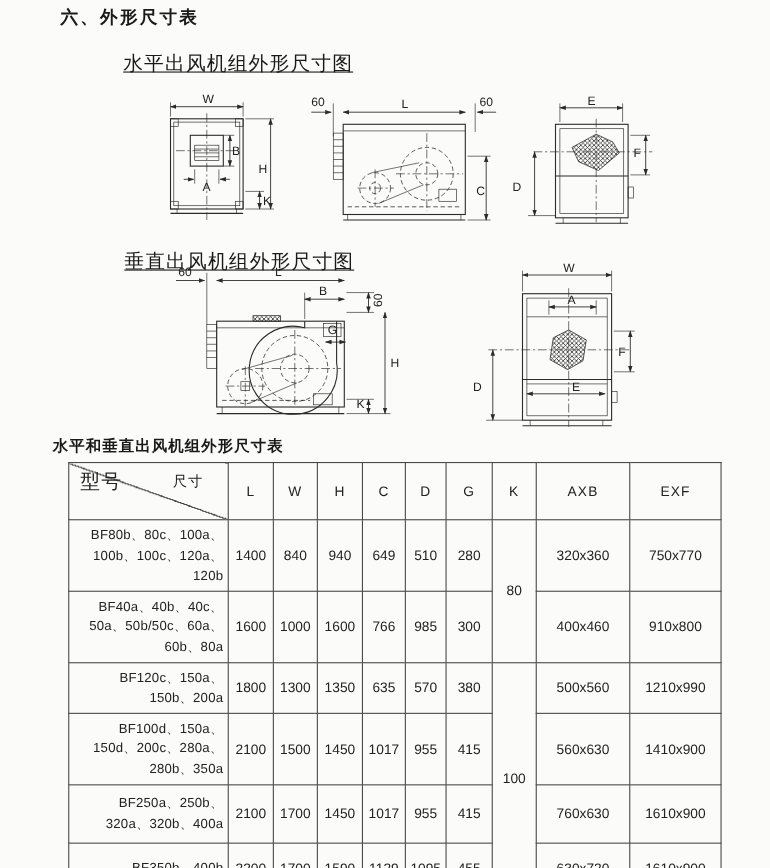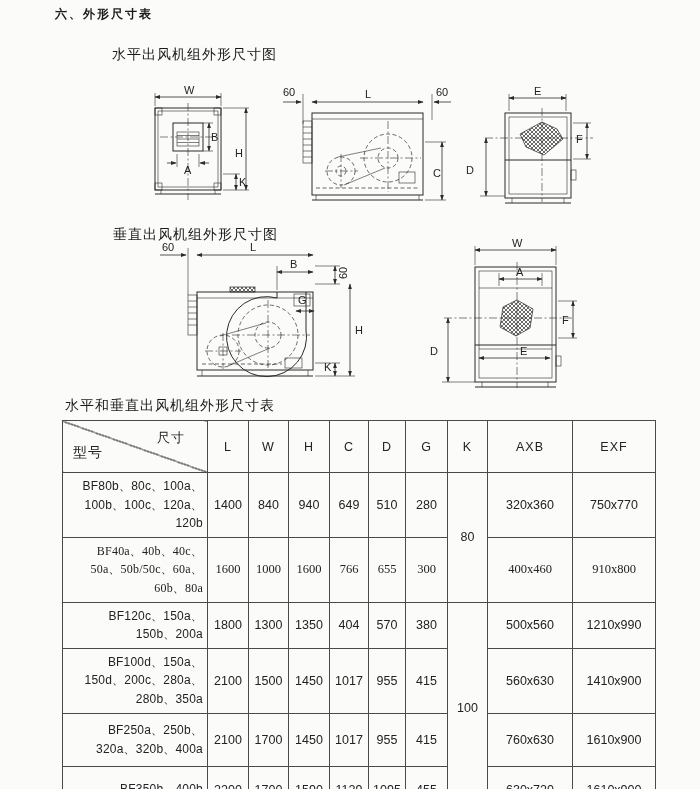--- a/index.html
+++ b/index.html
@@ -1,47 +1,47 @@
 <!DOCTYPE html>
 <html><head>
 <meta charset="utf-8">
 <style>
   html,body{margin:0;padding:0;}
   body{
     width:700px;height:789px;background:#fbfbfa;position:relative;
     font-family:"Liberation Sans",sans-serif;color:#1a1a1a;overflow:hidden;
   }
   .abs{position:absolute;}
-  .page-title{left:55px;top:6px;font-size:12px;font-weight:bold;letter-spacing:2px;}
-  .subtitle{font-size:14px;letter-spacing:1px;}
+  .page-title{left:55px;top:6px;font-size:16px;font-weight:bold;letter-spacing:2px;}
+  .subtitle{font-size:18px;letter-spacing:1px;text-decoration:underline;}
   .sub-h{left:112px;top:46px;}
   .sub-v{left:113px;top:210px;margin-top:16px;}
-  .table-title{left:65px;top:397px;font-size:14px;letter-spacing:1px;}
+  .table-title{left:48px;top:397px;font-size:14px;letter-spacing:1px;font-weight:bold;}
 
   
   svg{overflow:visible;}
   svg text{font:11px "Liberation Sans",sans-serif;fill:#222;}
   .ln{fill:none;stroke:#2b2b2b;stroke-width:1;}
   .thin{fill:none;stroke:#2b2b2b;stroke-width:0.6;}
   .dash{fill:none;stroke:#2b2b2b;stroke-width:0.7;stroke-dasharray:4 2.5;}
   .cl{fill:none;stroke:#2b2b2b;stroke-width:0.6;stroke-dasharray:8 2.5 2 2.5;}
   .dim{fill:none;stroke:#2b2b2b;stroke-width:0.8;marker-start:url(#arr);marker-end:url(#arr);}
   .dime{fill:none;stroke:#2b2b2b;stroke-width:0.8;marker-end:url(#arr);}
   .hatchfill{fill:url(#xh);stroke:#2b2b2b;stroke-width:0.7;}
 
   
   table.dims{position:absolute;left:62px;top:420px;border-collapse:collapse;table-layout:fixed;width:593px;}
   table.dims td{border:1px solid #4a4a4a;font-size:12.5px;text-align:center;padding:2px;color:#222;}
   table.dims td.model{text-align:right;padding:4px 4px 4px 11px;font-size:12px;line-height:1.55;letter-spacing:0.2px;}
-  tr.hr{height:52px;padding-left:28px;} tr.r0{height:54px;} tr.r1{height:51px;font-family:Liberation Serif, serif;} tr.r2{height:46px;}
+  tr.hr{height:52px;padding-left:28px;} tr.r0{height:54px;} tr.r1{height:51px;} tr.r2{height:46px;}
   tr.r3{height:57px;} tr.r4{height:53px;} tr.r5{height:47px;}
   td.corner{position:relative;padding:0;
     background-image:linear-gradient(to top right,transparent calc(50% - 0.6px),#4a4a4a calc(50% - 0.6px),#4a4a4a calc(50% + 0.6px),transparent calc(50% + 0.6px));}
   td.corner .c-size{position:absolute;top:8px;right:22px;font-size:13px;letter-spacing:1px;}
-  td.corner .c-model{position:absolute;bottom:10px;left:10px;font-size:14px;letter-spacing:1px;}
+  td.corner .c-model{position:absolute;bottom:22px;left:10px;font-size:18px;letter-spacing:1px;}
   td.hd{font-size:13px;letter-spacing:1px;}
 </style>
 </head>
 <body>
 
 <svg width="0" height="0" class="abs" style="left:0;top:0" aria-hidden="true">
   <defs>
     <marker id="arr" viewBox="0 0 10 10" refX="9" refY="5" markerWidth="7.5" markerHeight="7.5" orient="auto-start-reverse">
       <path d="M0,1.6 L10,5 L0,8.4 z" fill="#2b2b2b"></path>
     </marker>
@@ -281,31 +281,31 @@
       <td rowspan="2">80</td>
       <td>320x360</td>
       <td>750x770</td>
     </tr>
     <tr class="r1">
       <td class="model">BF40a、40b、40c、50a、50b/50c、60a、60b、80a</td>
       <td>1600</td>
       <td>1000</td>
       <td>1600</td>
       <td>766</td>
-      <td>655</td>
+      <td>985</td>
       <td>300</td>
       <td>400x460</td>
       <td>910x800</td>
     </tr>
     <tr class="r2">
       <td class="model">BF120c、150a、150b、200a</td>
       <td>1800</td>
       <td>1300</td>
       <td>1350</td>
-      <td>404</td>
+      <td>635</td>
       <td>570</td>
       <td>380</td>
       <td rowspan="4">100</td>
       <td>500x560</td>
       <td>1210x990</td>
     </tr>
     <tr class="r3">
       <td class="model">BF100d、150a、150d、200c、280a、280b、350a</td>
       <td>2100</td>
       <td>1500</td>

